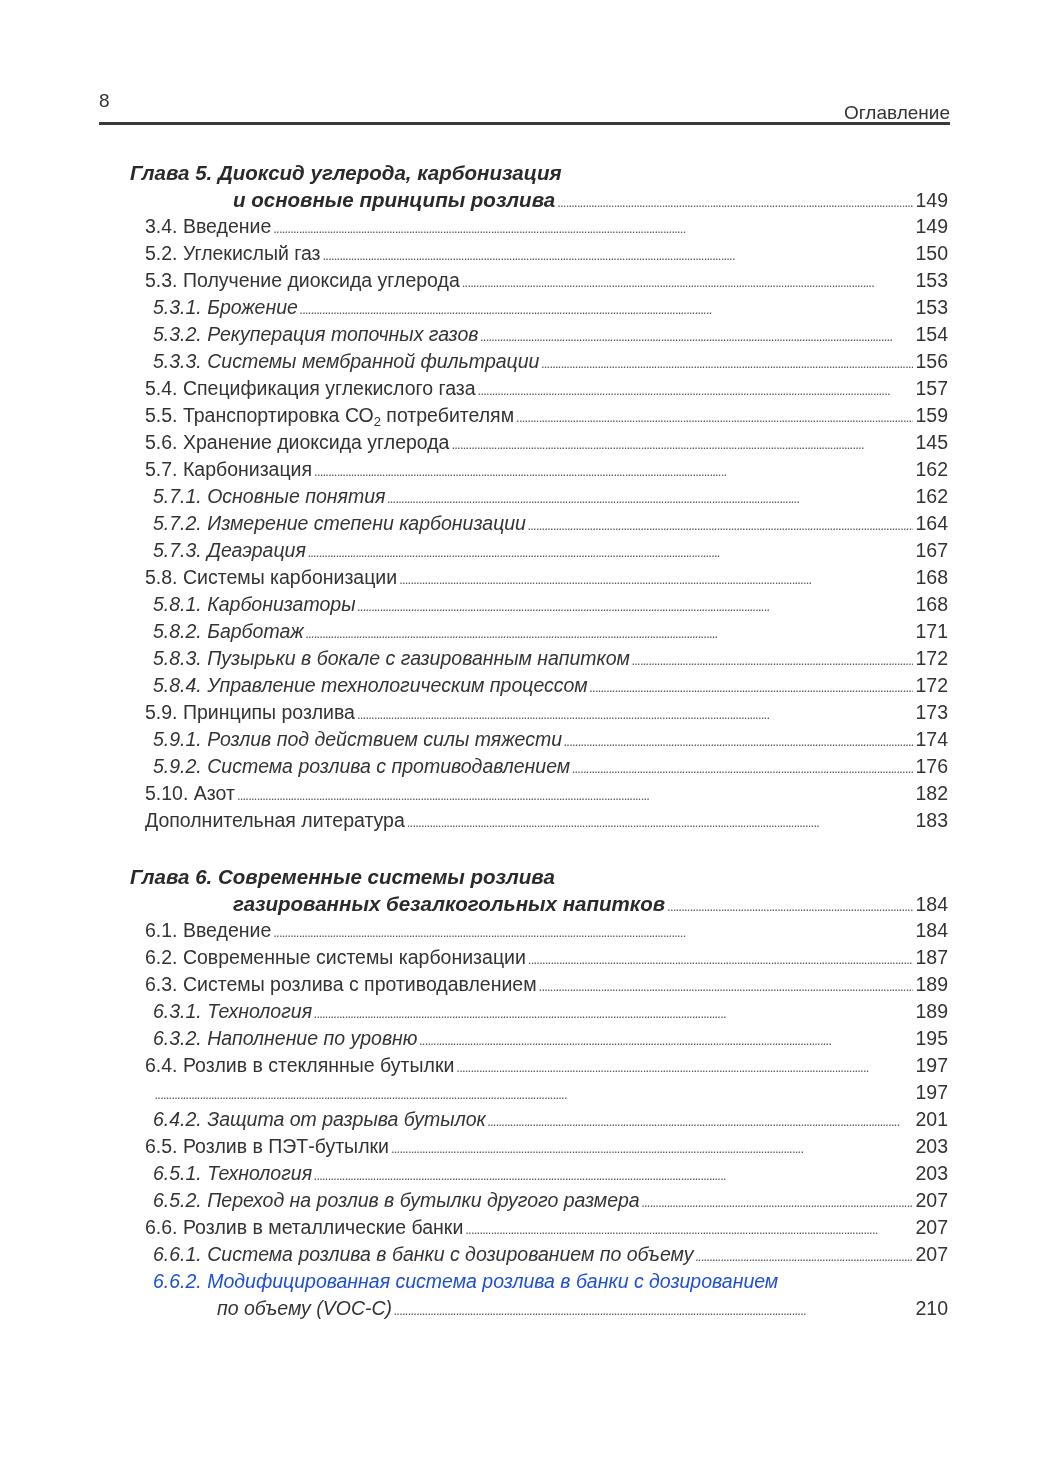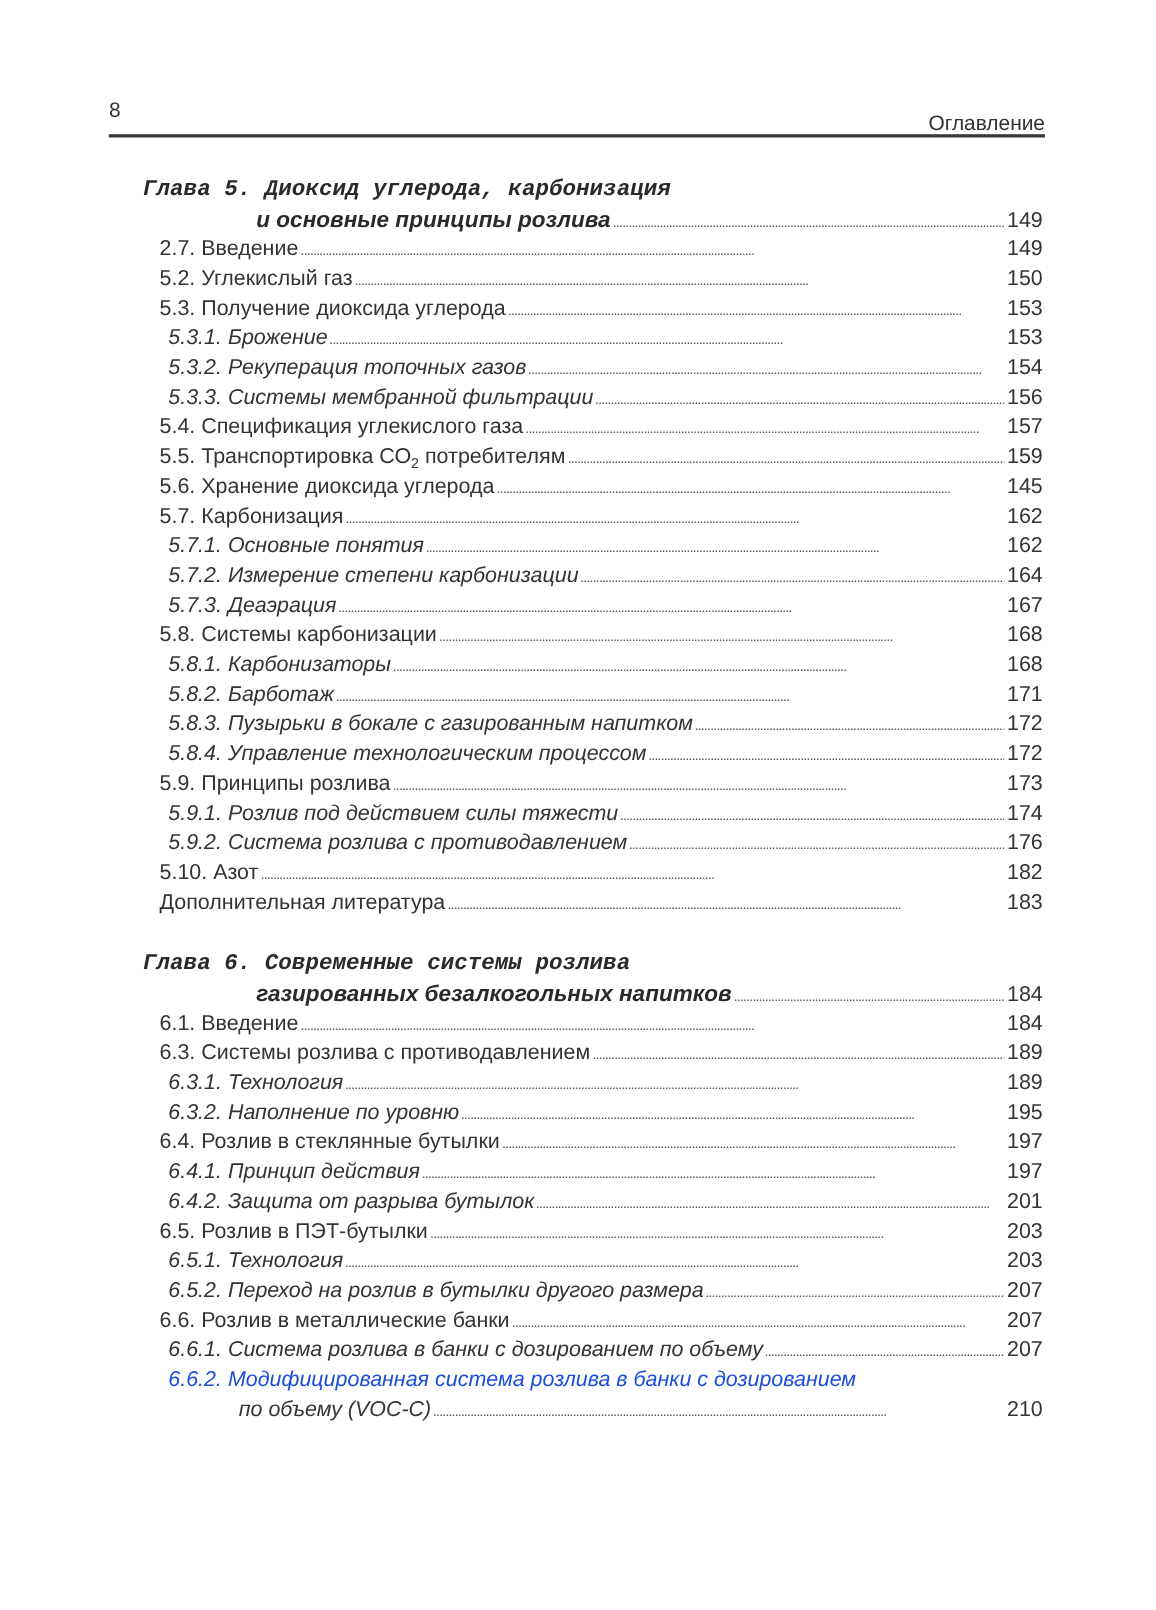--- a/index.html
+++ b/index.html
@@ -3,21 +3,21 @@
 <meta charset="utf-8">
 <style>
   html, body { margin: 0; padding: 0; background: #ffffff; }
   body { width: 1051px; height: 1464px; position: relative; overflow: hidden;
          font-family: "Liberation Sans", sans-serif; color: #2b2b2b; }
   .page-header { position: absolute; left: 99px; top: 90px; width: 851px; height: 36px; }
   .page-num { position: absolute; left: 0; top: 0; font-size: 19px; color: #333; }
   .running-head { position: absolute; right: 0; top: 12px; font-size: 19px; color: #333; }
   .rule { position: absolute; left: 0; top: 32px; width: 851px; height: 3px; background: #3a3a3a; }
   .chapter { position: absolute; left: 130px; width: 818px; }
-  .ch-line1 { font-size: 20.5px; font-weight: bold; font-style: italic; color: #2a2a2a; height: 27px; line-height: 27px; white-space: nowrap; font-family: Liberation Mono, monospace; }
+  .ch-line1 { font-size: 20.5px; font-weight: bold; font-style: italic; color: #2a2a2a; height: 27px; line-height: 27px; white-space: nowrap; }
   .row { position: relative; display: flex; align-items: baseline; height: 27px; line-height: 27px; white-space: nowrap; font-size: 19.5px; color: #333; }
   .row .title { flex: 0 0 auto; text-align: right; }
   .row .dots { flex: 1 1 auto; overflow: hidden; color: #555; letter-spacing: 1px; margin: 0 2px; font-size: 13px; }
   .row .dots::before { content: ". . . . . . . . . . . . . . . . . . . . . . . . . . . . . . . . . . . . . . . . . . . . . . . . . . . . . . . . . . . . . . . . . . . . . . . . . . . . . . . . . . . . . . . . . . . . . . . . . . . . . . . . . . . . . . . . . . . . . . . . . . . . . . . . . . . . . . . . . . . . . . . . . ."; letter-spacing: -2.2px; }
   .row .page { flex: 0 0 auto; }
   .row.chap-cont { font-weight: bold; font-style: italic; font-size: 20.5px; color: #2a2a2a; }
   .row.chap-cont .page { font-weight: normal; font-style: normal; font-size: 19.5px; color: #333; }
   .row.chap-cont .dots { font-weight: normal; font-style: normal; }
   .lvl1 { padding-left: 15px; }
   .lvl2 { padding-left: 23px; font-style: italic; }
@@ -39,21 +39,21 @@
 
 <div class="chapter" style="top:159px;">
   <div class="ch-line1">Глава 5. Диоксид углерода, карбонизация</div>
   <div class="row chap-cont ch-indent">
     <span class="title">и основные принципы розлива</span>
       <span class="dots"></span>
       <span class="page">149</span>
   </div>
 
   <div class="row lvl1">
-      <span class="title">2.7. Введение</span>
+      <span class="title">3.4. Введение</span>
       <span class="dots"></span>
       <span class="page">149</span>
     </div>
   <div class="row lvl1">
       <span class="title">5.2. Углекислый газ</span>
       <span class="dots"></span>
       <span class="page">150</span>
     </div>
   <div class="row lvl1">
       <span class="title">5.3. Получение диоксида углерода</span>
@@ -169,41 +169,45 @@
       <span class="dots"></span>
       <span class="page">184</span>
   </div>
 
   <div class="row lvl1">
       <span class="title">6.1. Введение</span>
       <span class="dots"></span>
       <span class="page">184</span>
     </div>
   <div class="row lvl1">
+      <span class="title">6.2. Современные системы карбонизации</span>
+      <span class="dots"></span>
+      <span class="page">187</span>
+    </div>
+  <div class="row lvl1">
       <span class="title">6.3. Системы розлива с противодавлением</span>
       <span class="dots"></span>
       <span class="page">189</span>
     </div>
   <div class="row lvl2">
       <span class="title">6.3.1. Технология</span>
       <span class="dots"></span>
       <span class="page">189</span>
     </div>
   <div class="row lvl2">
       <span class="title">6.3.2. Наполнение по уровню</span>
       <span class="dots"></span>
       <span class="page">195</span>
     </div>
   <div class="row lvl1">
       <span class="title">6.4. Розлив в стеклянные бутылки</span>
       <span class="dots"></span>
       <span class="page">197</span>
     </div>
   <div class="row lvl2">
-      <span class="title">6.4.1. Принцип действия</span>
       <span class="dots"></span>
       <span class="page">197</span>
     </div>
   <div class="row lvl2">
       <span class="title">6.4.2. Защита от разрыва бутылок</span>
       <span class="dots"></span>
       <span class="page">201</span>
     </div>
   <div class="row lvl1">
       <span class="title">6.5. Розлив в ПЭТ-бутылки</span>

